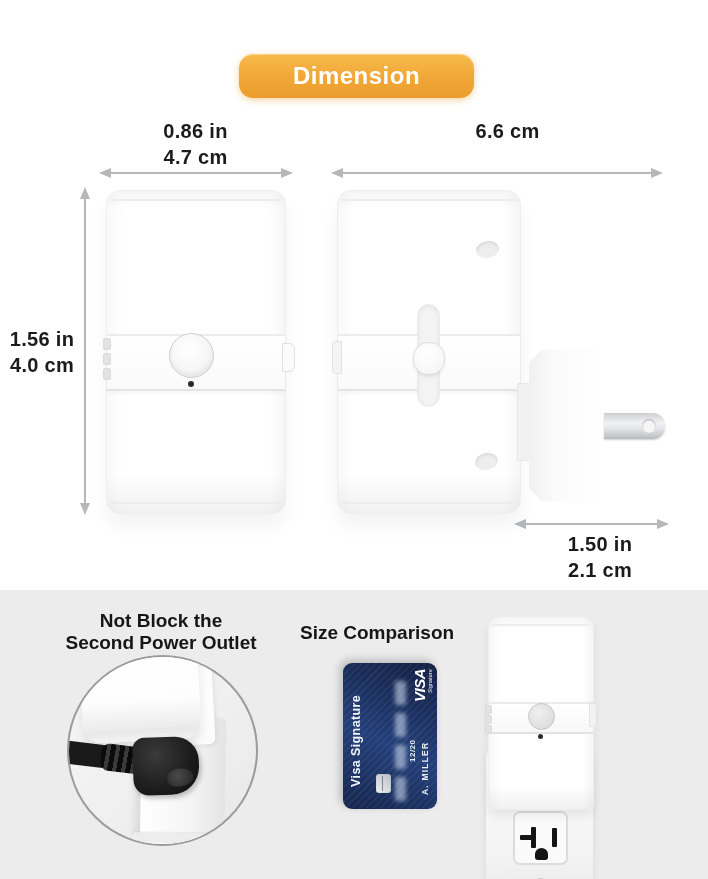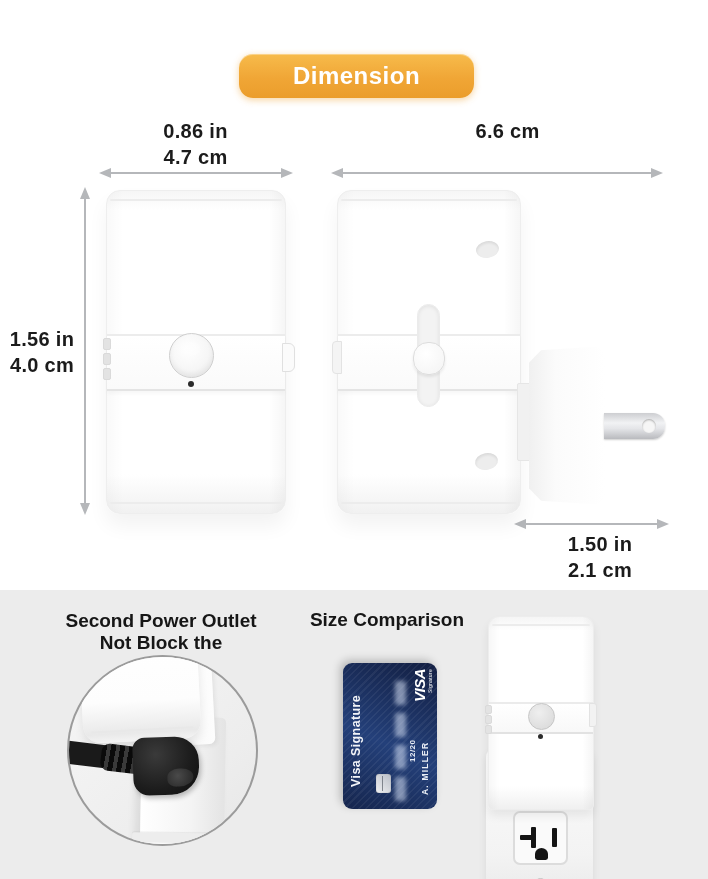--- a/index.html
+++ b/index.html
@@ -81,21 +81,21 @@
     box-shadow:0 1px 2px rgba(0,0,0,.2);
   }
   .prong-hole{
     position:absolute;right:9px;top:6px;width:14px;height:14px;border-radius:50%;
     background:#f6f6f6;box-shadow:inset 0 1px 2px rgba(0,0,0,.3);
   }
   
   .bottom-bg{position:absolute;left:0;top:544px;width:708px;height:335px;background:#ececec;}
   .note-heading{position:absolute;left:34px;top:564px;width:254px;text-align:center;
     font-weight:bold;font-size:19px;line-height:22px;color:#161616;}
-  .size-heading{position:absolute;left:300px;top:563px;width:174px;text-align:center;
+  .size-heading{position:absolute;left:300px;top:576px;width:174px;text-align:left;
     font-weight:bold;font-size:19px;color:#161616;}
   
   .circle-scene{
     position:absolute;left:67px;top:609px;width:187px;height:187px;border-radius:50%;
     border:2px solid #9b9b9b;overflow:hidden;
     background:linear-gradient(135deg,#f6f6f6 0%,#ededed 70%,#e7e7e7 100%);
   }
   .cs-plate{position:absolute;left:72px;top:60px;width:84px;height:132px;border-radius:5px;transform:rotate(1deg);
     background:linear-gradient(90deg,#ffffff 0%,#f4f4f4 60%,#e4e4e4 100%);
     box-shadow:-5px 5px 9px rgba(0,0,0,.09);}
@@ -241,22 +241,22 @@
 
   <div class="plug-connector"></div>
   <div class="plug-body"></div>
   <div class="prong">
     <div class="prong-hole"></div>
   </div>
 
   <div class="bottom-bg"></div>
 
   <div class="note-heading">
+    <div>Not Block the</div>
     <div>Second Power Outlet</div>
-    <div>Not Block the</div>
   </div>
 
   <div class="circle-scene">
     <div class="cs-plate">
       <div class="cs-plate-step"></div>
     </div>
     <div class="cs-devplug"></div>
     <div class="cs-device"></div>
     <div class="cs-cord">
       <div class="cs-cord-ribs"></div>

